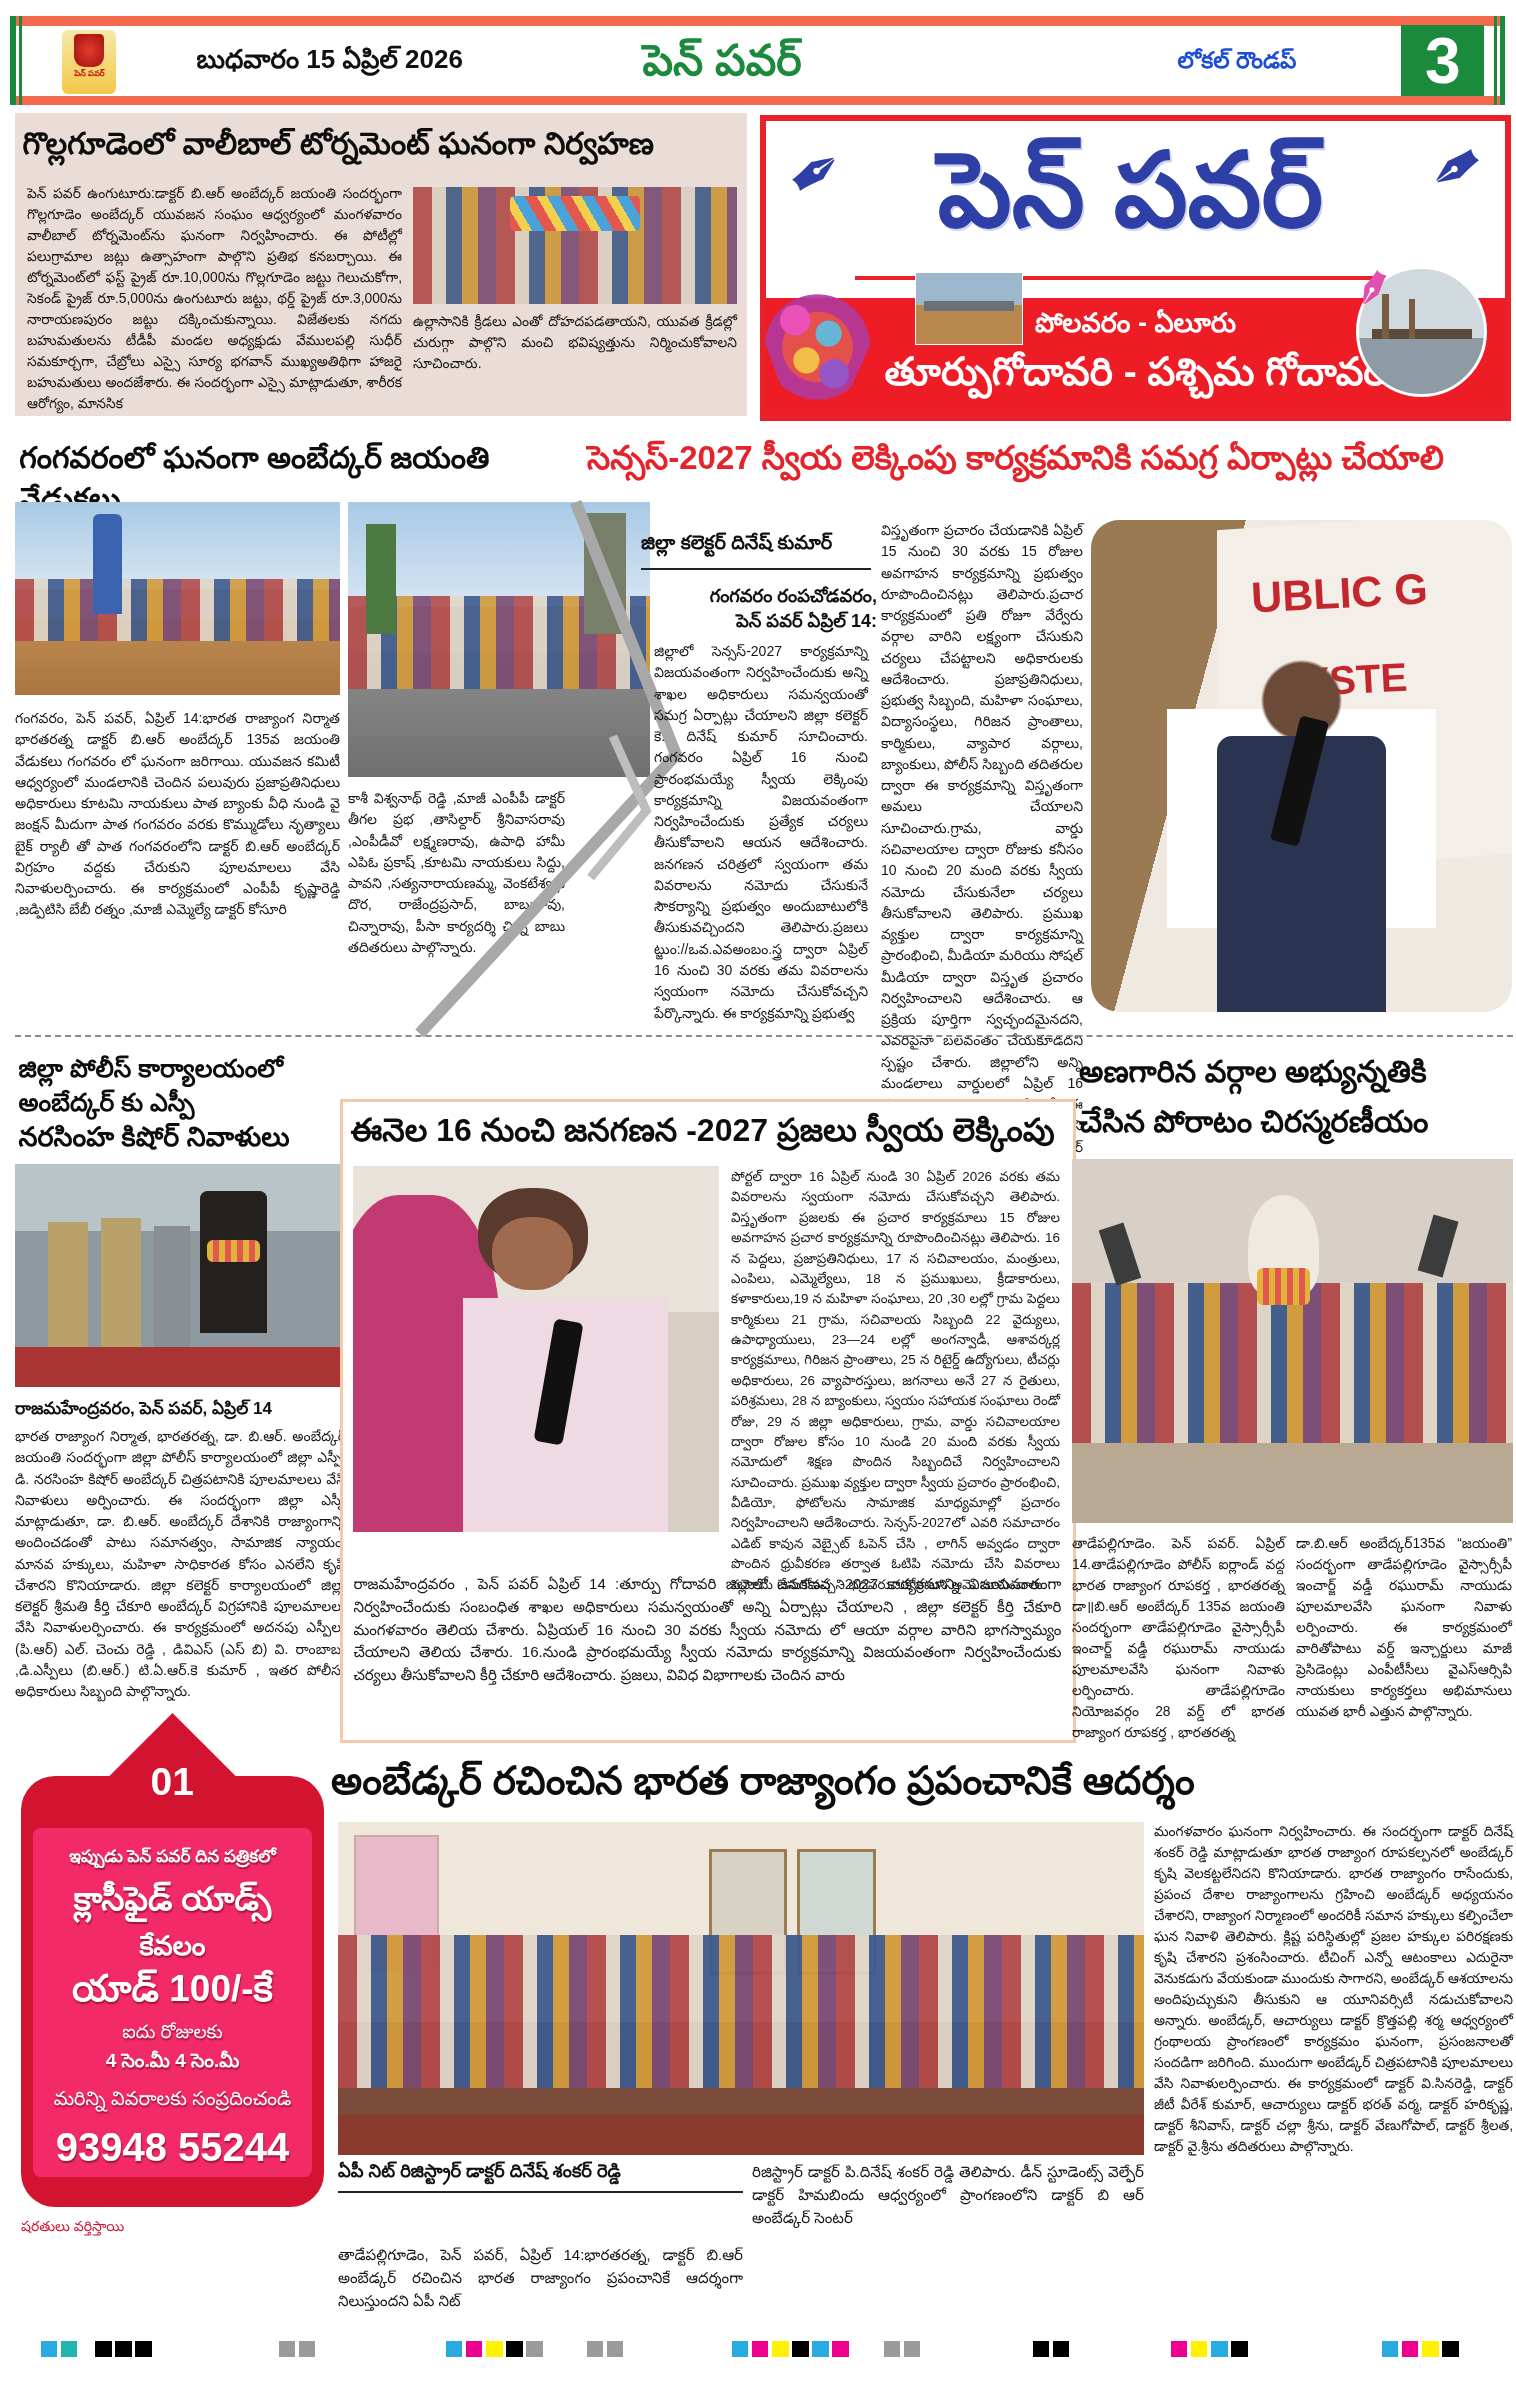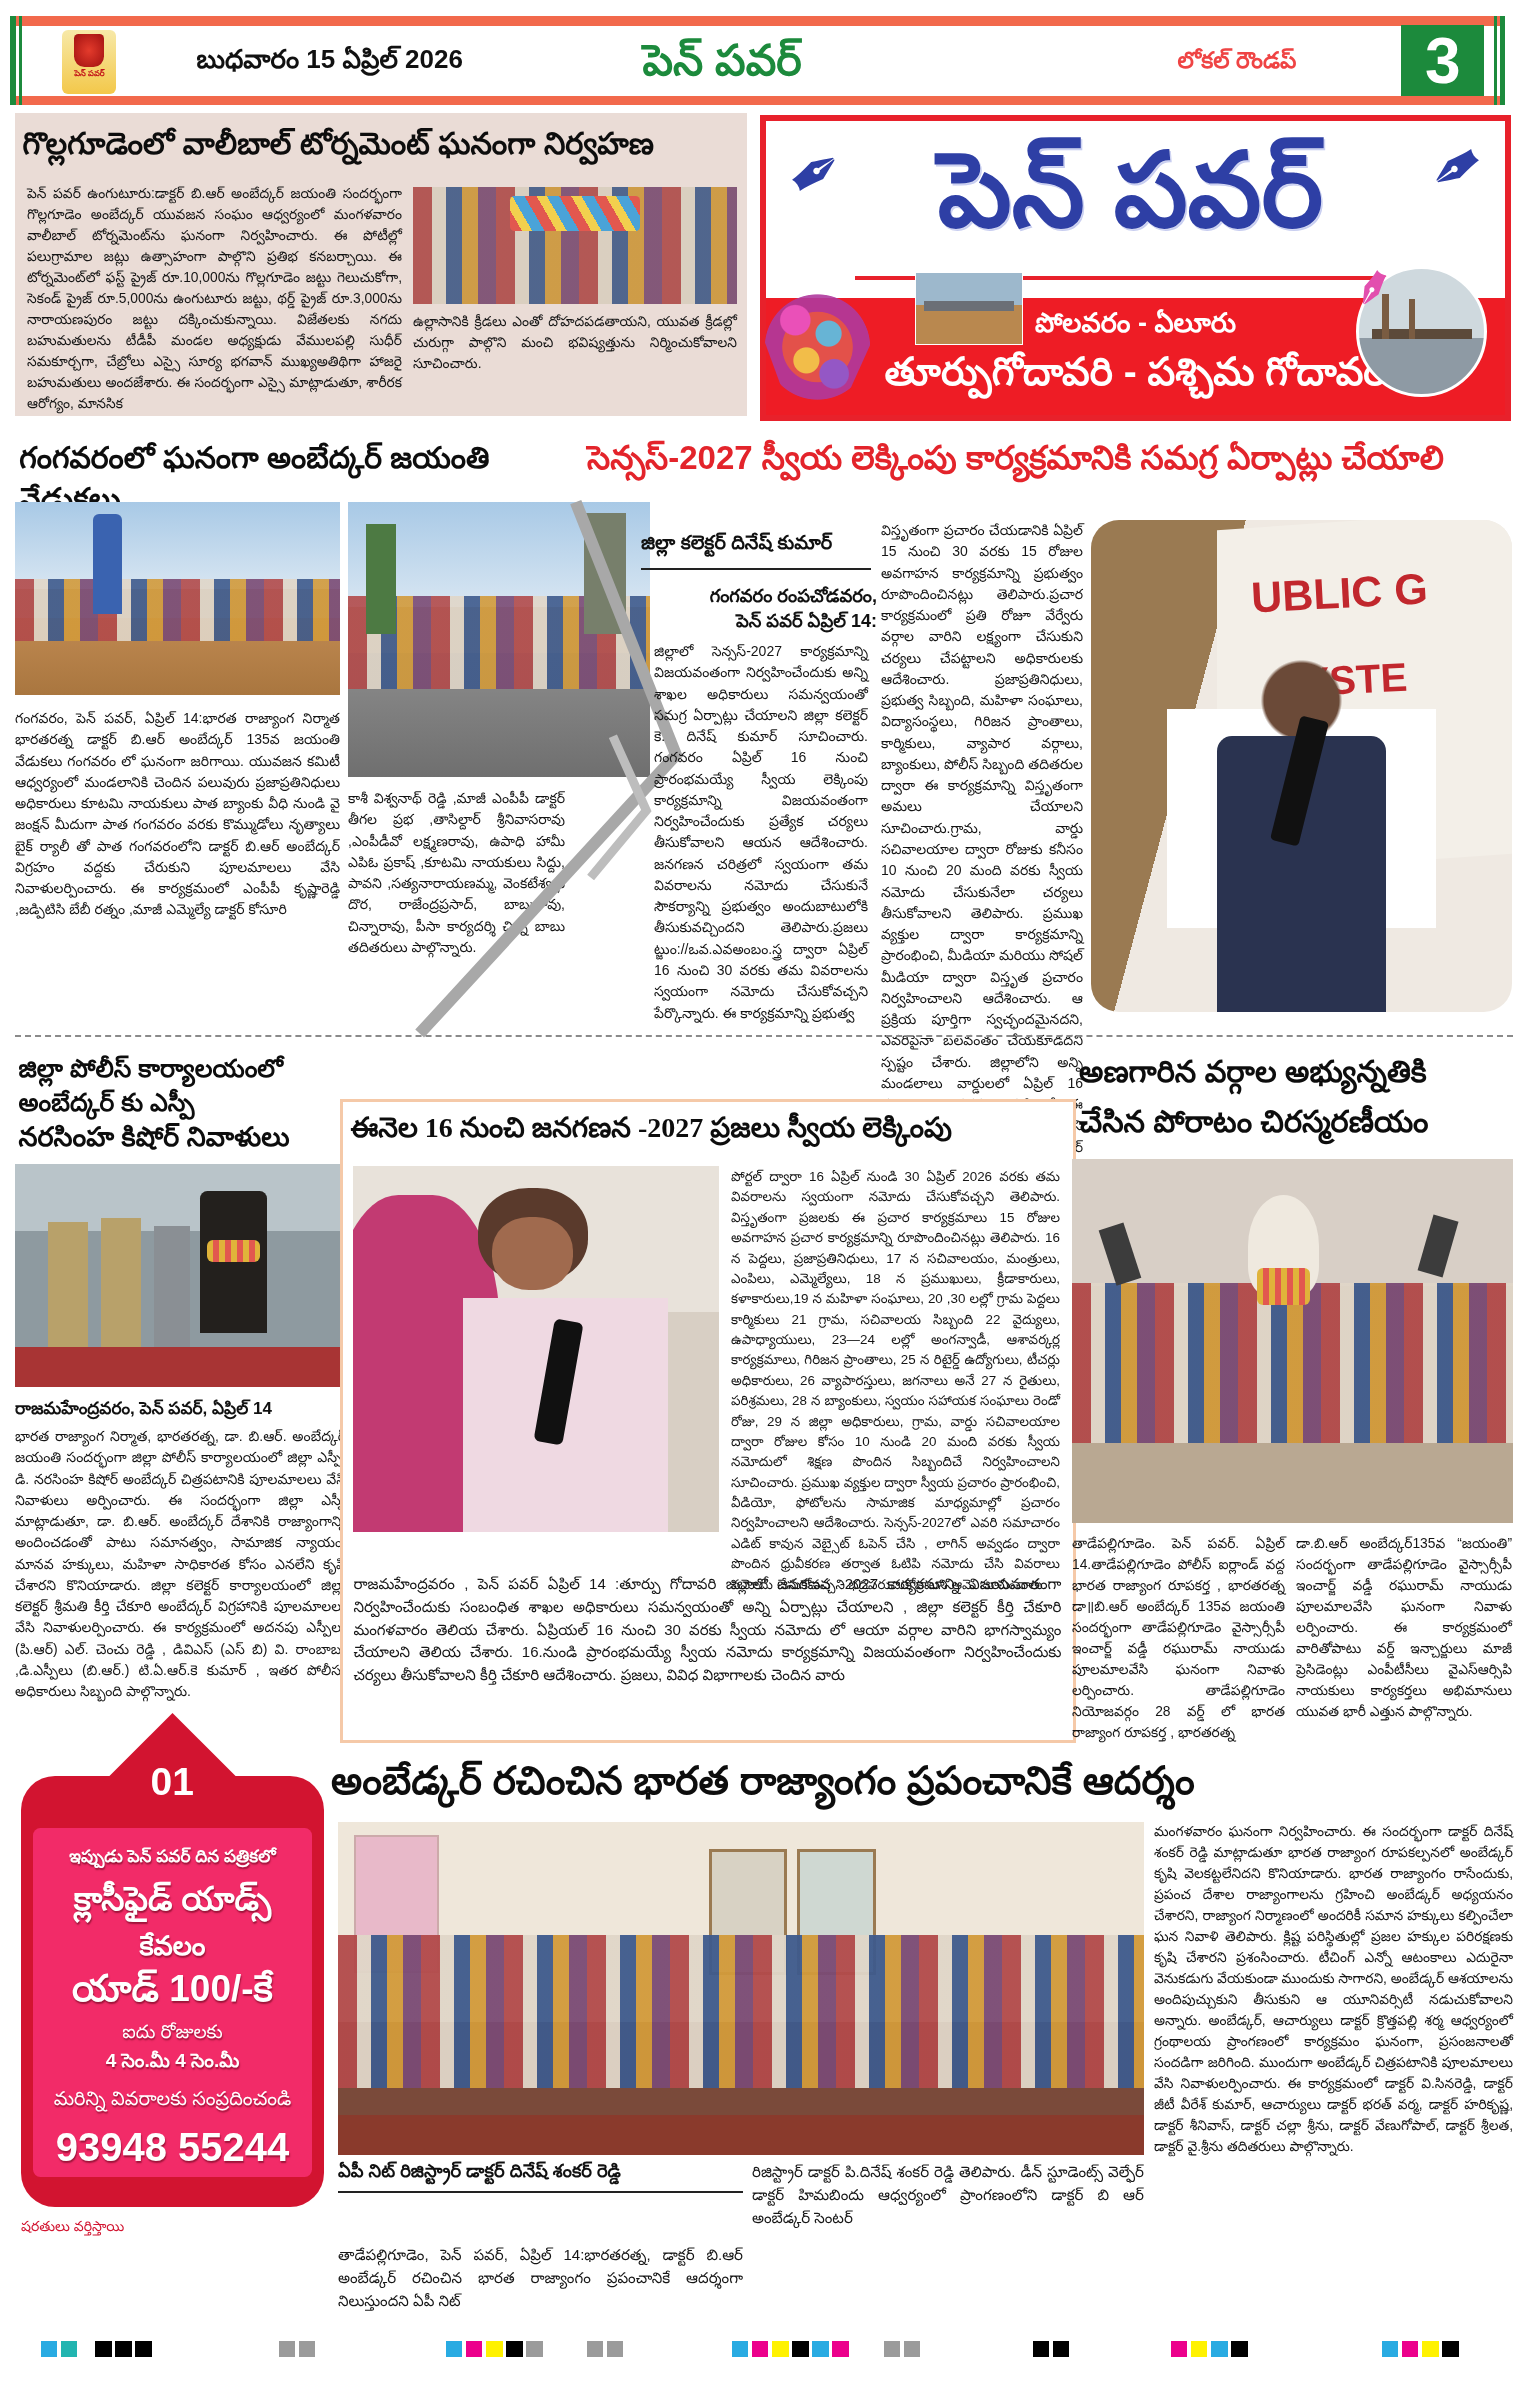--- a/index.html
+++ b/index.html
@@ -51,21 +51,21 @@
     <div class="vstripe" style="left:8.2px;background:#1c8a3c;width:3px;"></div>
     <div class="vstripe" style="right:0;background:#1c8a3c;"></div>
     <div class="vstripe" style="right:8.2px;background:#1c8a3c;width:3px;"></div>
 
     <div class="abs" style="left:52px;top:13.4px;width:54px;height:64px;background:linear-gradient(#f7e9a8,#f3c84a);border-radius:6px;text-align:center;">
       <div style="width:30px;height:33px;margin:4.5px auto 1.5px;background:radial-gradient(#e43b2c,#a01010);border-radius:4.5px 4.5px 10.4px 10.4px;"></div>
       <div style="font-size:8.2px;color:#c21218;font-weight:bold;">పెన్ పవర్</div>
     </div>
     <div class="abs bold" style="left:186px;top:28px;font-size:26px;color:#111;">బుధవారం  15 ఏప్రిల్ 2026</div>
     <div class="abs bold" style="left:632px;top:19.3px;font-size:43px;color:#1c8a3c;">పెన్ పవర్</div>
-    <div class="abs bold" style="left:1167px;top:31px;font-size:23px;color:#ef4444;">లోకల్ రౌండప్</div>
+    <div class="abs bold" style="left:1167px;top:31px;font-size:23px;color:#1d4ed8;">లోకల్ రౌండప్</div>
     <div class="pageno" style="right:21px;top:9px;width:83px;height:71px;">3</div>
   </div>
 
   <div class="abs" style="left:15px;top:113px;width:732px;height:303px;background:#eadcd6;">
     <div class="hl center" style="position:absolute;left:7.4px;top:13.4px;width:714px;font-size:30.5px;">గొల్లగూడెంలో వాలీబాల్ టోర్నమెంట్ ఘనంగా నిర్వహణ</div>
     <div class="col" style="left:12px;top:71px;width:375px;height:223px;font-size:13.8px;">పెన్ పవర్ ఉంగుటూరు:డాక్టర్ బి.ఆర్ అంబేద్కర్ జయంతి సందర్భంగా గొల్లగూడెం అంబేద్కర్ యువజన సంఘం ఆధ్వర్యంలో మంగళవారం వాలీబాల్ టోర్నమెంట్‌ను ఘనంగా నిర్వహించారు. ఈ పోటీల్లో పలుగ్రామాల జట్లు ఉత్సాహంగా పాల్గొని ప్రతిభ కనబర్చాయి. ఈ టోర్నమెంట్‌లో ఫస్ట్ ప్రైజ్ రూ.10,000ను గొల్లగూడెం జట్టు గెలుచుకోగా, సెకండ్ ప్రైజ్ రూ.5,000ను ఉంగుటూరు జట్టు, థర్డ్ ప్రైజ్ రూ.3,000ను నారాయణపురం జట్టు దక్కించుకున్నాయి. విజేతలకు నగదు బహుమతులను టీడీపీ మండల అధ్యక్షుడు వేములపల్లి సుధీర్ సమకూర్చగా, చేబ్రోలు ఎస్సై సూర్య భగవాన్ ముఖ్యఅతిథిగా హాజరై బహుమతులు అందజేశారు. ఈ సందర్భంగా ఎస్సై మాట్లాడుతూ, శారీరక ఆరోగ్యం, మానసిక</div>
     <div class="photo" style="left:398px;top:74px;width:324px;height:117px;">
       <div class="crowdstrip" style="top:0;height:100%;opacity:.85;"></div>
       <div class="abs" style="left:30%;top:8%;width:40%;height:30%;background:repeating-linear-gradient(60deg,#e2584f 0 10.4px,#f2d04e 10.4px 19.3px,#4aa3d8 19.3px 30px);border-radius:4.5px;"></div>
     </div>
@@ -152,21 +152,21 @@
     <div class="abs" style="left:56%;top:12%;width:20%;height:64%;background:#23201d;border-radius:7.4px 7.4px 0 0;"></div>
     <div class="abs" style="left:10%;top:26%;width:12%;height:56%;background:#b8a16a;"></div>
     <div class="abs" style="left:26%;top:24%;width:12%;height:58%;background:#b8a16a;"></div>
     <div class="abs" style="left:42%;top:28%;width:11%;height:54%;background:#8a8f94;"></div>
     <div class="abs" style="left:58%;top:34%;width:16%;height:10%;background:repeating-linear-gradient(90deg,#e0b33a 0 6px,#e2584f 6px 12px);border-radius:6px;"></div>
   </div>
   <div class="abs bold" style="left:15px;top:1399px;width:331px;font-size:17px;">రాజమహేంద్రవరం, పెన్ పవర్, ఏప్రిల్ 14</div>
   <div class="col" style="left:15px;top:1426px;width:331px;height:308px;">భారత రాజ్యాంగ నిర్మాత, భారతరత్న, డా. బి.ఆర్. అంబేద్కర్ జయంతి సందర్భంగా జిల్లా పోలీస్ కార్యాలయంలో జిల్లా ఎస్పీ. డి. నరసింహ కిషోర్ అంబేద్కర్ చిత్రపటానికి పూలమాలలు వేసి నివాళులు అర్పించారు. ఈ సందర్భంగా జిల్లా ఎస్పీ మాట్లాడుతూ, డా. బి.ఆర్. అంబేద్కర్ దేశానికి రాజ్యాంగాన్ని అందించడంతో పాటు సమానత్వం, సామాజిక న్యాయం, మానవ హక్కులు, మహిళా సాధికారత కోసం ఎనలేని కృషి చేశారని కొనియాడారు. జిల్లా కలెక్టర్ కార్యాలయంలో జిల్లా కలెక్టర్ శ్రీమతి కీర్తి చేకూరి అంబేద్కర్ విగ్రహానికి పూలమాలలు వేసి నివాళులర్పించారు. ఈ కార్యక్రమంలో అదనపు ఎస్పీలు (పి.ఆర్) ఎల్. చెంచు రెడ్డి , డివిఎస్ (ఎస్ బి) వి. రాంబాబు ,డి.ఎస్పీలు (బి.ఆర్.) టి.ఏ.ఆర్.కె కుమార్ , ఇతర పోలీసు అధికారులు సిబ్బంది పాల్గొన్నారు.</div>
 
   <div class="abs" style="left:340px;top:1099px;width:730px;height:638px;border:3.7px solid #f5c9a8;background:#fff;">
-    <div class="hl center" style="position:absolute;left:7.4px;top:10.4px;width:710px;font-size:28px;font-family:Liberation Serif, serif;">ఈనెల 16 నుంచి  జనగణన -2027 ప్రజలు స్వీయ లెక్కింపు</div>
+    <div class="hl center" style="position:absolute;left:7.4px;top:10.4px;width:710px;font-size:32px;">ఈనెల 16 నుంచి  జనగణన -2027 ప్రజలు స్వీయ లెక్కింపు</div>
     <div class="photo" style="left:10.4px;top:64px;width:366px;height:366px;background:linear-gradient(#e8e2da 0 40%,#d8cfc4 40% 100%);">
       <div class="abs" style="left:-6%;top:8%;width:46%;height:92%;background:#c23a72;border-radius:40% 40% 0 0;"></div>
       <div class="abs" style="left:34%;top:6%;width:30%;height:26%;background:#5a3a2c;border-radius:46%;"></div>
       <div class="abs" style="left:38%;top:14%;width:22%;height:20%;background:#a06a4e;border-radius:46%;"></div>
       <div class="abs" style="left:30%;top:36%;width:56%;height:64%;background:#efd9e2;"></div>
       <div class="abs" style="left:52%;top:42%;width:8%;height:34%;background:#111;border-radius:6px;transform:rotate(10deg);"></div>
     </div>
     <div class="col" style="left:388px;top:65px;width:329px;height:366px;font-size:13.4px;">పోర్టల్ ద్వారా 16 ఏప్రిల్ నుండి 30 ఏప్రిల్ 2026 వరకు తమ వివరాలను స్వయంగా నమోదు చేసుకోవచ్చని తెలిపారు. విస్తృతంగా ప్రజలకు ఈ ప్రచార కార్యక్రమాలు 15 రోజుల అవగాహన ప్రచార కార్యక్రమాన్ని రూపొందించినట్లు తెలిపారు. 16 న పెద్దలు, ప్రజాప్రతినిధులు, 17 న సచివాలయం, మంత్రులు, ఎంపిలు, ఎమ్మెల్యేలు, 18 న ప్రముఖులు, క్రీడాకారులు, కళాకారులు,19 న మహిళా సంఘాలు, 20 ,30 లల్లో గ్రామ పెద్దలు కార్మికులు 21 గ్రామ, సచివాలయ సిబ్బంది 22 వైద్యులు, ఉపాధ్యాయులు, 23—24 లల్లో అంగన్వాడీ, ఆశావర్కర్ల కార్యక్రమాలు, గిరిజన ప్రాంతాలు, 25 న రిటైర్డ్ ఉద్యోగులు, టీచర్లు అధికారులు, 26 వ్యాపారస్తులు, జగనాలు అనే 27 న రైతులు, పరిశ్రమలు, 28 న బ్యాంకులు, స్వయం సహాయక సంఘాలు రెండో రోజు, 29 న జిల్లా అధికారులు, గ్రామ, వార్డు సచివాలయాల ద్వారా రోజుల కోసం 10 నుండి 20 మంది వరకు స్వీయ నమోదులో శిక్షణ పొందిన సిబ్బందిచే నిర్వహించాలని సూచించారు. ప్రముఖ వ్యక్తుల ద్వారా స్వీయ ప్రచారం ప్రారంభించి, వీడియో, ఫోటోలను సామాజిక మాధ్యమాల్లో ప్రచారం నిర్వహించాలని ఆదేశించారు. సెన్సస్-2027లో ఎవరి సమాచారం ఎడిట్ కావున వెబ్సైట్ ఓపెన్ చేసి , లాగిన్ అవ్వడం ద్వారా పొందిన ధ్రువీకరణ తర్వాత ఓటిపి నమోదు చేసి వివరాలు నమోదు చేసుకోవచ్చని భద్రపరుచుకోవాలని ఆమె సూచించారు.</div>
     <div class="col" style="left:10.4px;top:471px;width:708px;height:156px;font-size:15px;">రాజమహేంద్రవరం , పెన్ పవర్ ఏప్రిల్ 14 :తూర్పు గోదావరి జిల్లాలో జనగణన -2027 కార్యక్రమాన్ని విజయవంతంగా నిర్వహించేందుకు సంబంధిత శాఖల అధికారులు సమన్వయంతో అన్ని ఏర్పాట్లు చేయాలని , జిల్లా కలెక్టర్ కీర్తి చేకూరి మంగళవారం తెలియ చేశారు. ఏప్రియల్ 16 నుంచి 30 వరకు స్వీయ నమోదు లో ఆయా వర్గాల వారిని భాగస్వామ్యం చేయాలని తెలియ చేశారు. 16.నుండి ప్రారంభమయ్యే స్వీయ నమోదు కార్యక్రమాన్ని విజయవంతంగా నిర్వహించేందుకు చర్యలు తీసుకోవాలని కీర్తి చేకూరి ఆదేశించారు. ప్రజలు, వివిధ విభాగాలకు చెందిన వారు</div>
   </div>

